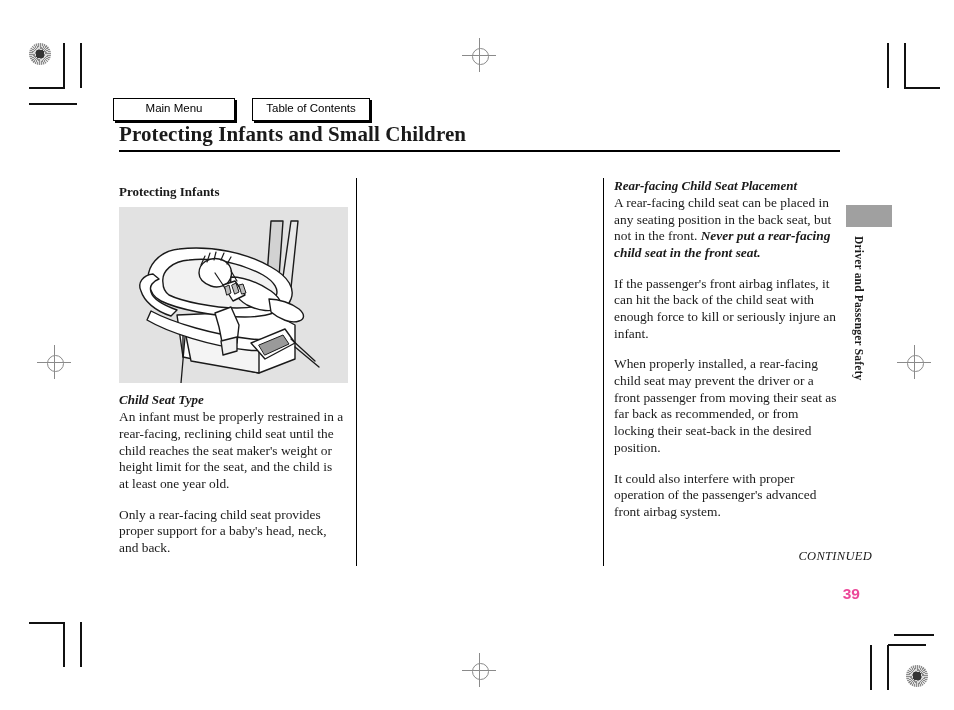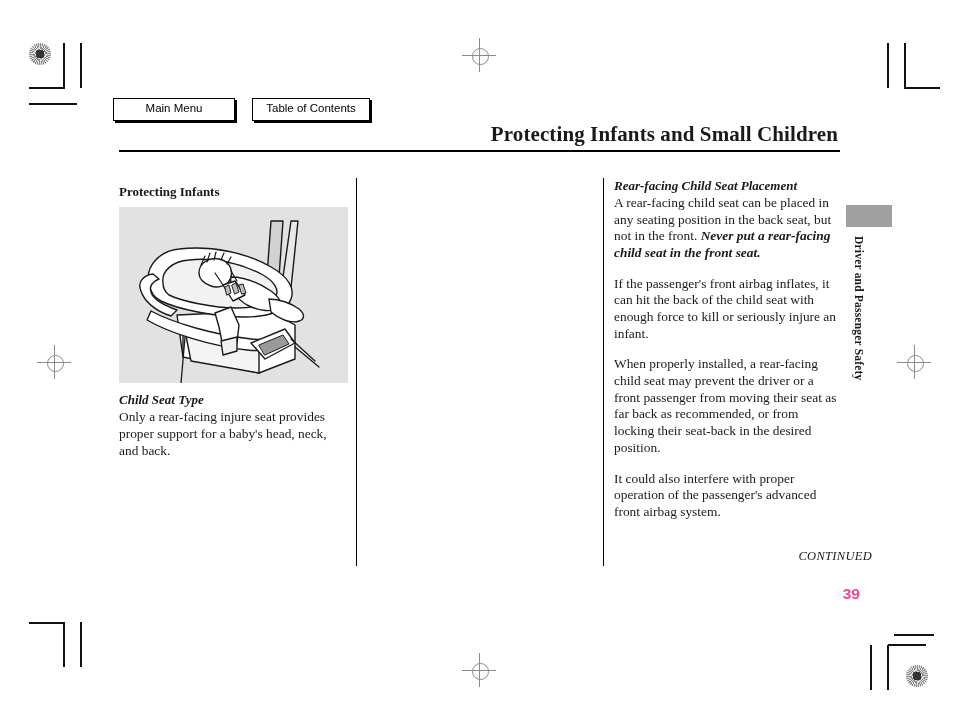--- a/index.html
+++ b/index.html
@@ -79,21 +79,21 @@
   
   .page-head {
     position: absolute;
     left: 119px;
     right: 114px;
     top: 122px;
   }
   .page-title {
     font-size: 21px;
     font-weight: bold;
-    text-align: right;
+    text-align: left;
     letter-spacing: .1px;
     line-height: 1.15;
     padding-right: 2px;
   }
   .head-rule {
     margin-top: 4px;
     height: 2px;
     background: #000;
   }
 
@@ -311,21 +311,22 @@
 
           <path d="M172 132 L196 154" stroke-width="1.3" fill="none"></path>
           <path d="M176 140 L200 160" stroke-width="1.3" fill="none"></path>
 
           <path d="M66 130 L62 176" stroke-width="1.3" fill="none"></path>
         </g>
       </svg>
     </div>
 
     <div class="sub-title">Child Seat Type</div>
-    <p class="body">Only a rear-facing injure seat provides proper support for a baby's head, neck, and back.</p>
+    <p class="body">An infant must be properly restrained in a rear-facing, reclining child seat until the child reaches the seat maker's weight or height limit for the seat, and the child is at least one year old.</p>
+    <p class="body">Only a rear-facing child seat provides proper support for a baby's head, neck, and back.</p>
   </div>
 
   <div class="col col-2">
   </div>
 
   <div class="col col-3">
     <div class="sub-title">Rear-facing Child Seat Placement</div>
     <p class="body"><span>A rear-facing child seat can be placed in any seating position in the back seat, but not in the front. </span><span class="bi">Never put a rear-facing child seat in the front seat.</span></p>
     <p class="body">If the passenger's front airbag inflates, it can hit the back of the child seat with enough force to kill or seriously injure an infant.</p>
     <p class="body">When properly installed, a rear-facing child seat may prevent the driver or a front passenger from moving their seat as far back as recommended, or from locking their seat-back in the desired position.</p>

